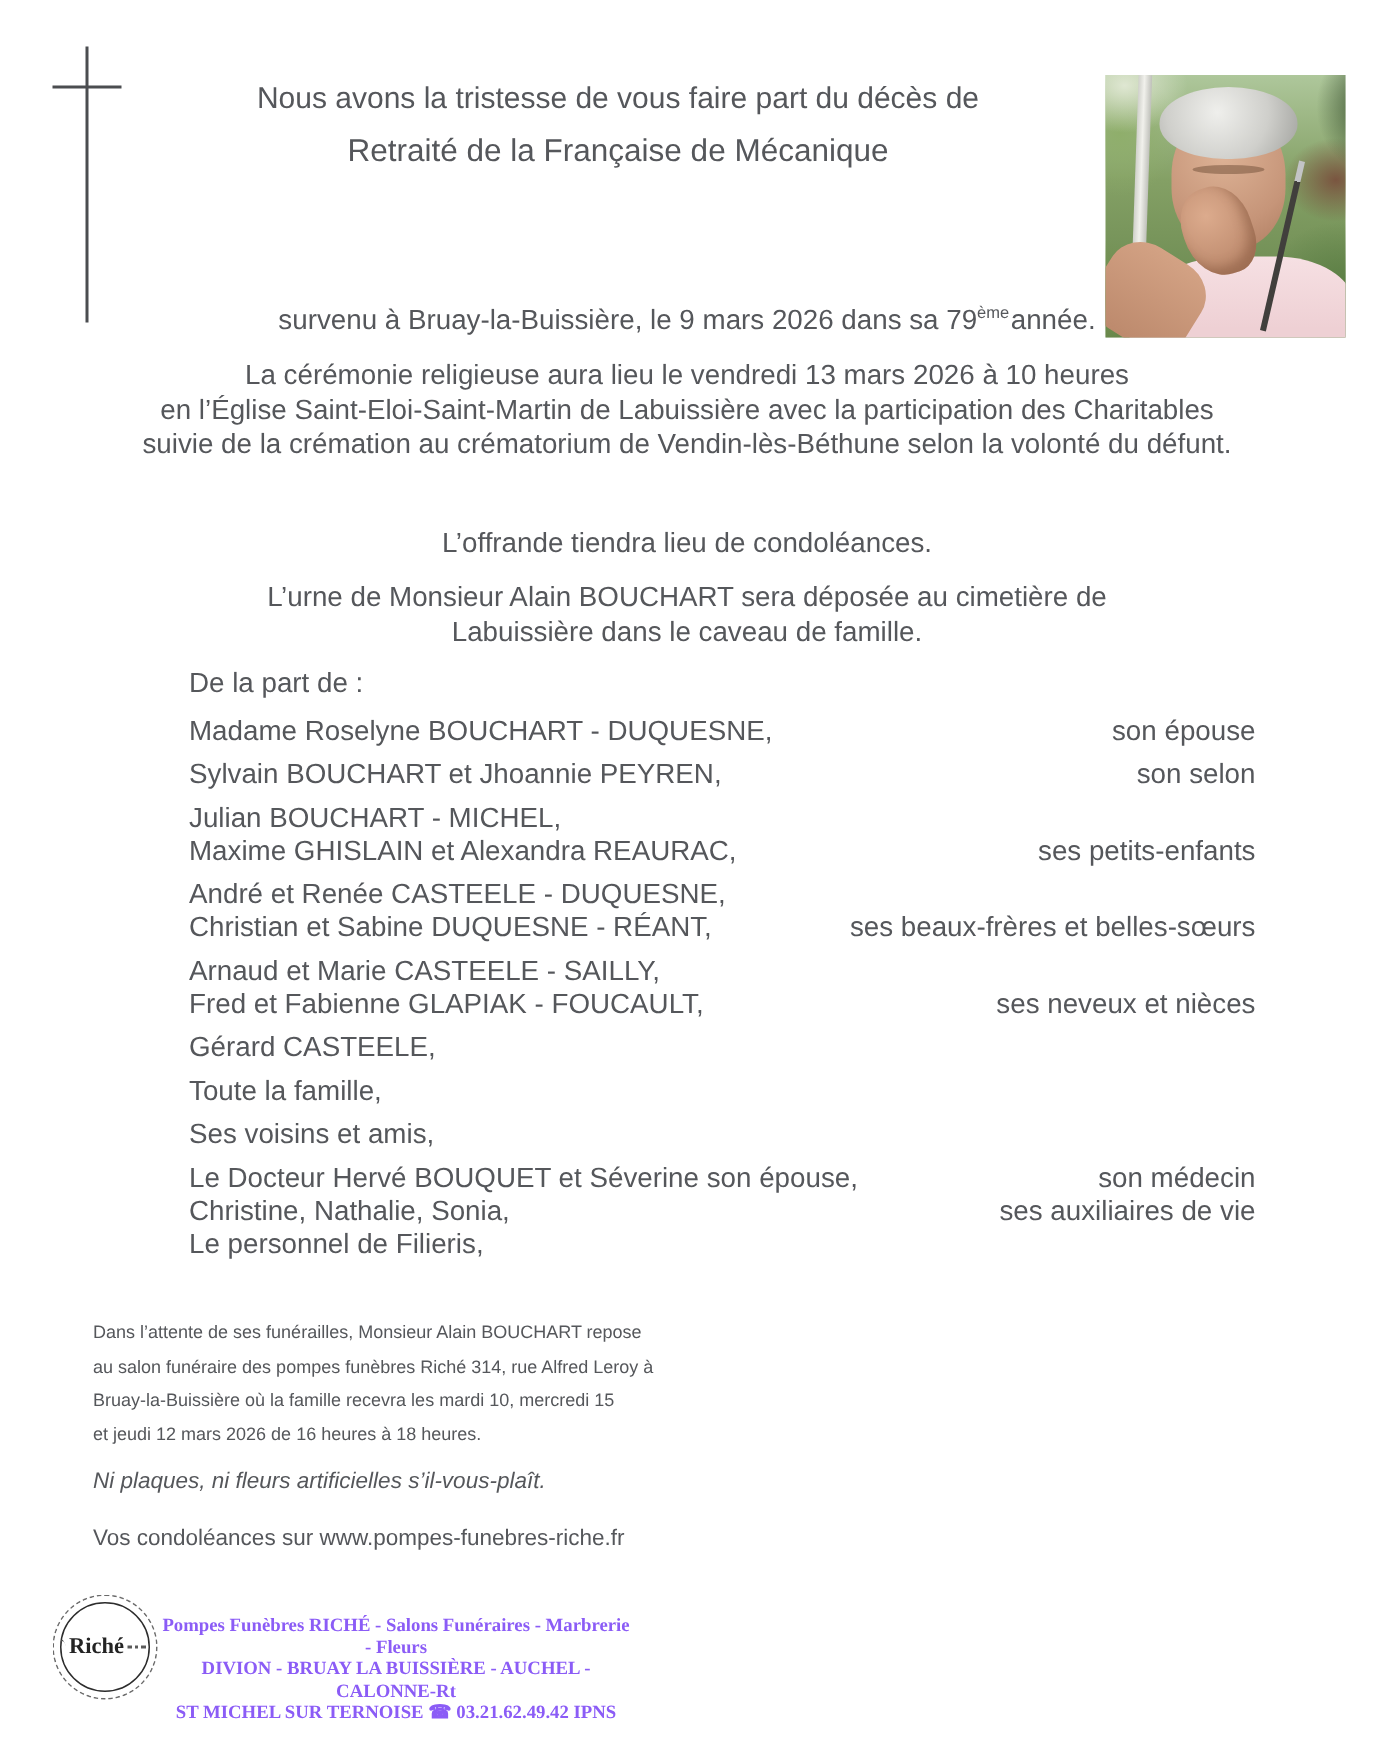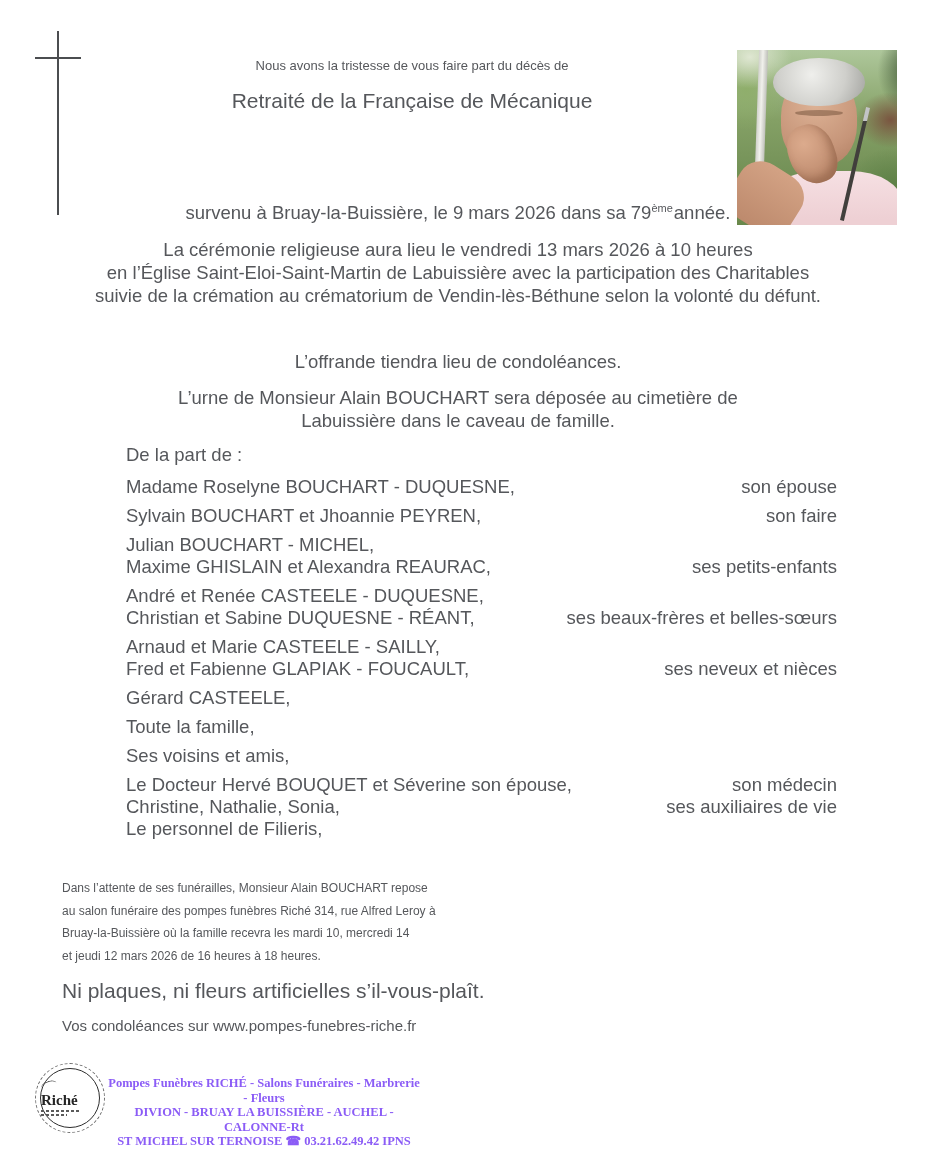--- a/index.html
+++ b/index.html
@@ -38,45 +38,45 @@
   .ph-hand{left:52px;top:74px;width:46px;height:60px;border-radius:42% 48% 38% 52%;
     transform:rotate(-18deg);
     background:radial-gradient(circle at 40% 30%,#dcab8d 0%,#bd8a6d 75%);
     box-shadow:inset -4px -6px 8px rgba(120,75,50,.45);}
   .ph-cane{left:116px;top:56px;width:4px;height:116px;transform:rotate(13deg);
     background:linear-gradient(180deg,#c3c4c6 0 12%,#413f3c 12% 100%);}
 
   
   .center{text-align:center;}
   .header{left:0;top:56px;width:824px;}
-  .intro{font-size:13px;line-height:20px;}
+  .intro{font-size:20px;line-height:20px;}
   .name{margin-top:24px;font-size:38px;line-height:40px;color:#515357;letter-spacing:.5px;}
   .subtitle{margin-top:13px;font-size:21px;line-height:24px;}
   .col{left:60px;width:796px;font-size:18.5px;}
   .survenu{top:202px;}
   .sup{font-size:11px;vertical-align:super;margin-right:1px;}
   .ceremony{top:238px;line-height:23px;}
   .reunion{top:320px;}
   .offering{top:351px;}
   .urn{top:386px;line-height:23px;}
   .from-label{left:126px;top:444px;font-size:18.5px;}
   .family{left:126px;top:476px;width:711px;font-size:18.5px;}
   .fgroup{margin-bottom:7px;}
   .frow{display:flex;justify-content:space-between;align-items:baseline;line-height:22px;gap:48px;}
   .fleft{white-space:nowrap;}
   .fright{white-space:nowrap;text-align:right;}
   .resting{left:62px;top:877px;width:680px;line-height:22.5px;font-size:12px;}
-  .no-plaques{left:62px;top:979px;font-size:21px;}
+  .no-plaques{left:62px;top:979px;font-size:15px;font-style:italic;}
   .condolences{left:62px;top:1017px;font-size:15px;}
 
   
   .logo{left:35px;top:1063px;width:70px;height:70px;border:1px dashed #6a6a6a;border-radius:50%;
         box-sizing:border-box;display:flex;align-items:center;justify-content:center;}
   .logo-inner{width:60px;height:60px;border:1.5px solid #2d2d2d;border-radius:50%;box-sizing:border-box;
-        display:flex;flex-direction:column;align-items:flex-start;justify-content:center;gap:2px;}
+        display:flex;flex-direction:row;align-items:center;justify-content:center;gap:2px;}
   .logo-sprig{width:16px;height:8px;border-top:1.5px solid #555;border-radius:50%;
         transform:rotate(-18deg);margin-bottom:1px;}
   .logo-name{font-family:"Liberation Serif",serif;font-weight:bold;font-size:15px;line-height:15px;color:#242424;}
   .logo-dash1{width:38px;height:2px;background:repeating-linear-gradient(90deg,#5a5a5a 0 3px,transparent 3px 5px);}
   .logo-dash2{width:26px;height:2px;background:repeating-linear-gradient(90deg,#5a5a5a 0 3px,transparent 3px 5px);}
   .footer-text{left:108px;top:1076px;width:312px;text-align:center;
         font-family:"Liberation Serif",serif;font-weight:bold;font-size:12.5px;line-height:14.5px;color:#8b5cf6;}
 </style>
 </head>
 <body>
@@ -125,21 +125,21 @@
   <div class="abs family">
     <div class="fgroup">
       <div class="frow">
         <span class="fleft">Madame Roselyne BOUCHART - DUQUESNE,</span>
         <span class="fright">son épouse</span>
       </div>
     </div>
     <div class="fgroup">
       <div class="frow">
         <span class="fleft">Sylvain BOUCHART et Jhoannie PEYREN,</span>
-        <span class="fright">son faire</span>
+        <span class="fright">son selon</span>
       </div>
     </div>
     <div class="fgroup">
       <div class="frow">
         <span class="fleft">Julian BOUCHART - MICHEL,</span>
         <span class="fright"></span>
       </div>
       <div class="frow">
         <span class="fleft">Maxime GHISLAIN et Alexandra REAURAC,</span>
         <span class="fright">ses petits-enfants</span>
@@ -195,21 +195,21 @@
       <div class="frow">
         <span class="fleft">Le personnel de Filieris,</span>
         <span class="fright"></span>
       </div>
     </div>
   </div>
 
   <div class="abs resting">
     <div>Dans l’attente de ses funérailles, Monsieur Alain BOUCHART repose</div>
     <div>au salon funéraire des pompes funèbres Riché 314, rue Alfred Leroy à</div>
-    <div>Bruay-la-Buissière où la famille recevra les mardi 10, mercredi 14</div>
+    <div>Bruay-la-Buissière où la famille recevra les mardi 10, mercredi 15</div>
     <div>et jeudi 12 mars 2026 de 16 heures à 18 heures.</div>
   </div>
 
   <div class="abs no-plaques">Ni plaques, ni fleurs artificielles s’il-vous-plaît.</div>
 
   <div class="abs condolences">Vos condoléances sur www.pompes-funebres-riche.fr</div>
 
   <div class="abs logo">
     <div class="logo-inner">
       <div class="logo-sprig"></div>

